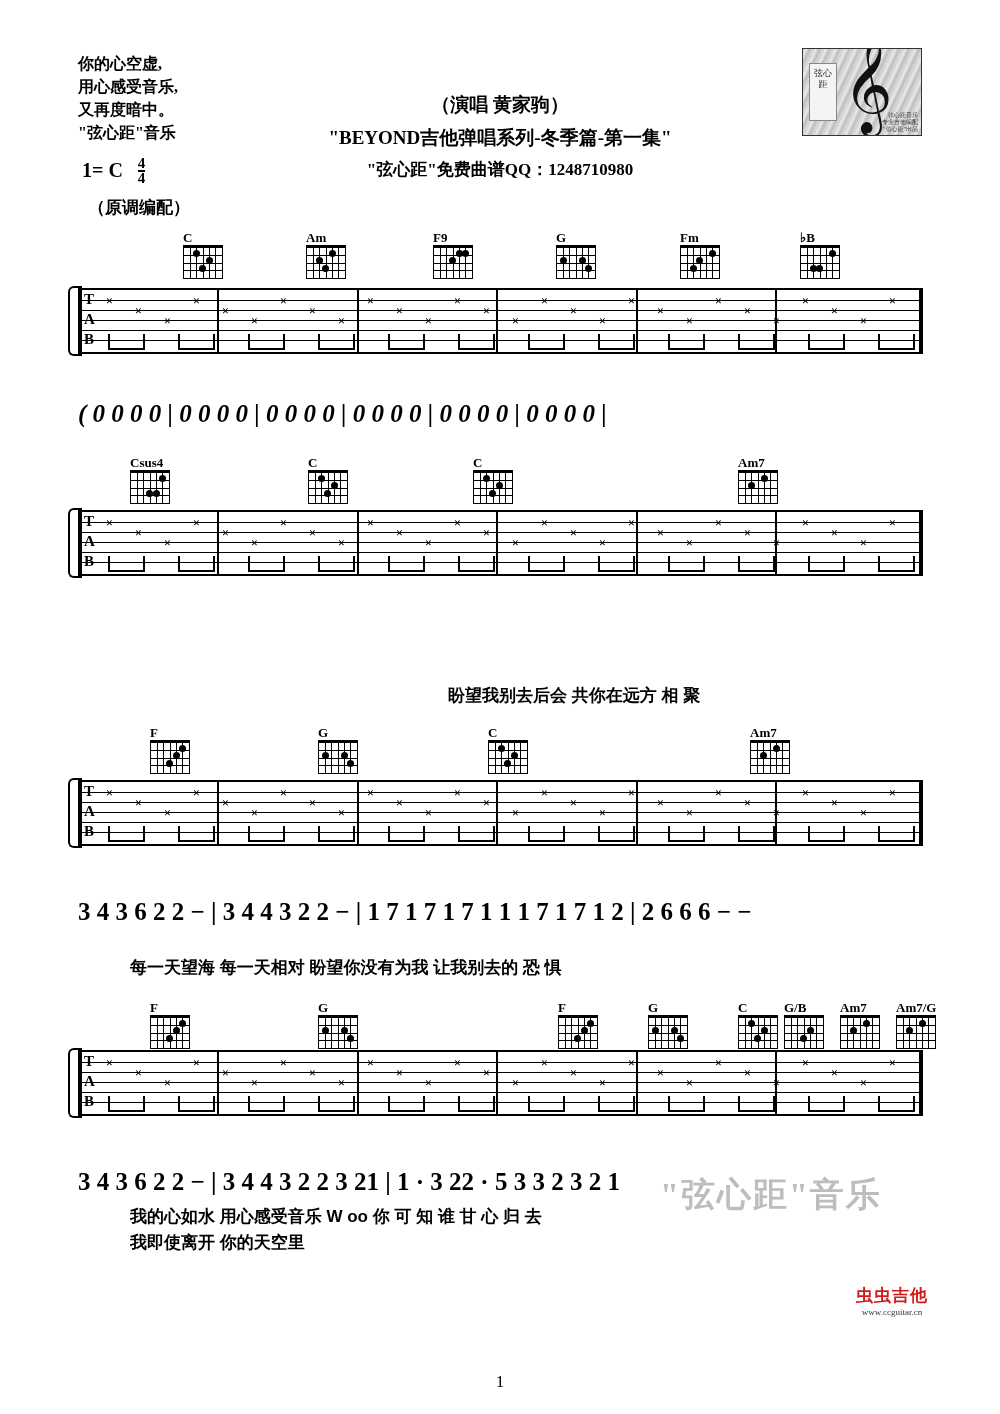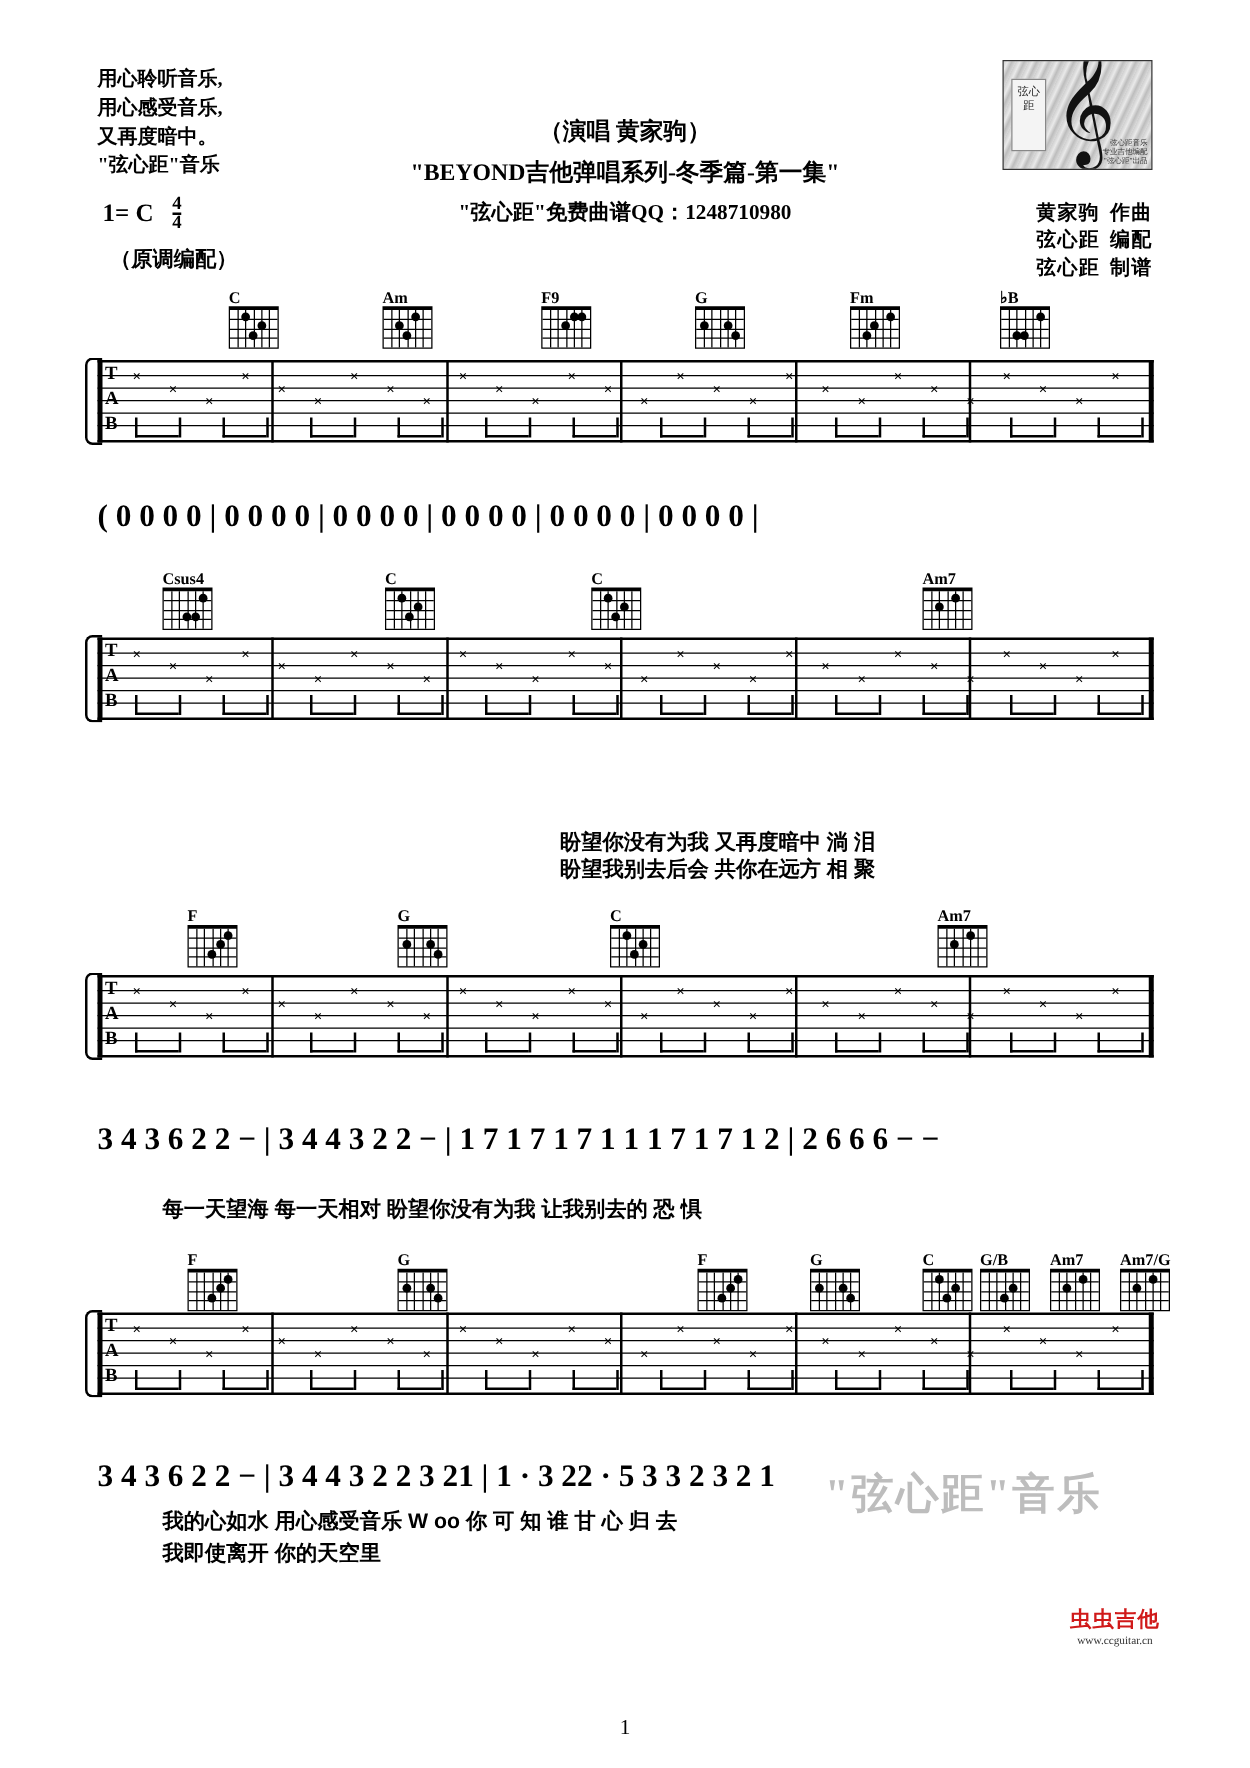--- a/index.html
+++ b/index.html
@@ -59,53 +59,39 @@
   .cc-logo .t1{font-size:17px;font-weight:bold;color:#d01a1a;letter-spacing:1px;}
   .cc-logo .t2{font-size:9px;color:#333;}
   .pageno{position:absolute;left:0;right:0;bottom:22px;text-align:center;font-size:17px;}
 </style>
 </head>
 <body>
 
 <div class="sheet">
 
   <div class="hdr-left">
-    <div>用心聆听音乐,</div>
+    <div>你的心空虚,</div>
     <div>用心感受音乐,</div>
     <div>又再度暗中。</div>
     <div>"弦心距"音乐</div>
   </div>
 
   <div class="key-line">
     <span>1= C</span>
     <span class="frac">
       <span class="num">4</span>
       <span class="den">4</span>
     </span>
   </div>
   <div class="orig-key">（原调编配）</div>
 
   <div class="singer">（演唱 黄家驹）</div>
   <div class="series">"BEYOND吉他弹唱系列-冬季篇-第一集"</div>
   <div class="qq">"弦心距"免费曲谱QQ：1248710980</div>
 
-  <div class="credits">
-    <div>
-      <span>黄家驹</span>
-      &nbsp;<span>作曲</span>
-    </div>
-    <div>
-      <span>弦心距</span>
-      &nbsp;<span>编配</span>
-    </div>
-    <div>
-      <span>弦心距</span>
-      &nbsp;<span>制谱</span>
-    </div>
-  </div>
 
   <div class="logo">
     <div class="clef">𝄞</div>
     <div class="tag">
       <span>弦心距</span>
     </div>
     <div class="small">弦心距音乐<br>专业吉他编配<br>"弦心距"出品</div>
   </div>
 
   <div id="systems">
@@ -811,21 +797,20 @@
     </div>
 
   <div class="watermark">"弦心距"音乐</div>
 
   <div class="cc-logo">
     <div class="t1">虫虫吉他</div>
     <div class="t2">www.ccguitar.cn</div>
   </div>
 
   <div class="pageno">1</div>
-<div class="jianpu" style="left: 78px; top: 400px;">( 0 0 0 0  | 0 0 0 0  | 0 0 0 0  | 0 0 0 0  | 0 0 0 0  | 0 0 0 0  |</div>
-    <div class="lyric" style="left: 448px; top: 662px;">盼望你没有为我   又再度暗中   淌  泪</div>
+<div class="jianpu" style="left: 78px; top: 400px; font-style: italic;">( 0 0 0 0  | 0 0 0 0  | 0 0 0 0  | 0 0 0 0  | 0 0 0 0  | 0 0 0 0  |</div>
     <div class="lyric" style="left: 448px; top: 684px;">盼望我别去后会   共你在远方   相  聚</div>
     <div class="jianpu" style="left: 78px; top: 898px;">3 4 3 6 2 2   −  | 3 4 4 3 2 2   −  | 1 7 1 7 1 7 1 1 1 7 1 7 1 2 | 2 6 6 6  − −</div>
     <div class="lyric" style="left: 130px; top: 956px;">每一天望海      每一天相对      盼望你没有为我  让我别去的 恐 惧</div>
     <div class="jianpu" style="left: 78px; top: 1168px;">3 4 3 6 2 2   −  | 3 4 4 3 2 2   3 21 | 1 ·   3 22 ·  5 3 3 2 3 2 1</div>
     <div class="lyric" style="left: 130px; top: 1205px;">我的心如水      用心感受音乐     W oo  你  可 知  谁 甘 心 归 去</div>
     <div class="lyric" style="left: 130px; top: 1231px;">我即使离开      你的天空里</div>
   </div>
 
 </body></html>

